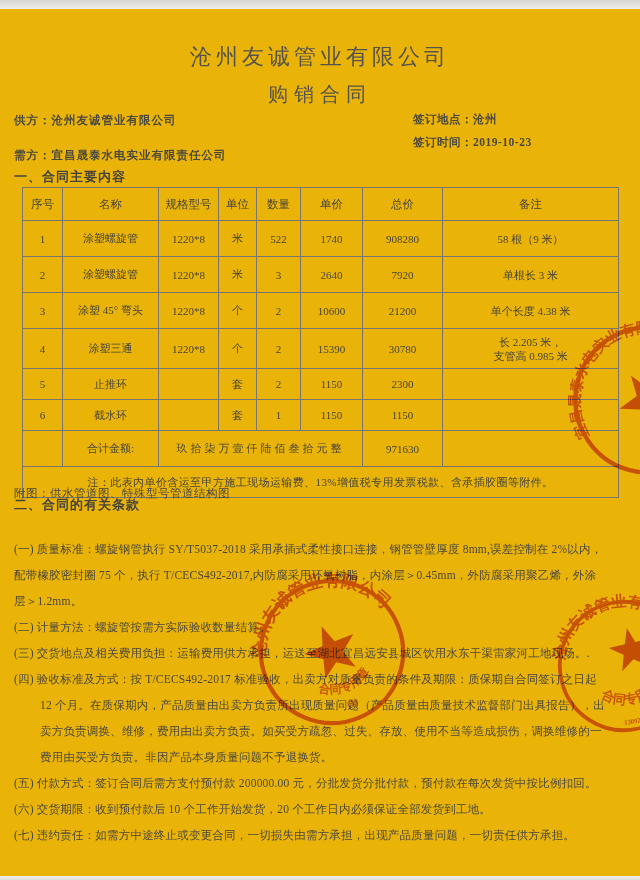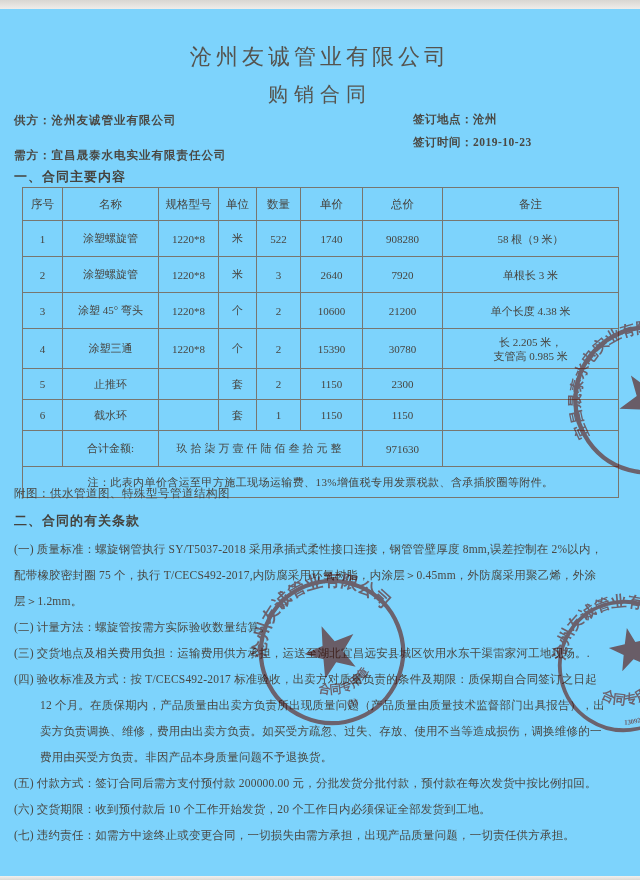--- a/index.html
+++ b/index.html
@@ -1,18 +1,18 @@
 <!DOCTYPE html>
 <html><head>
 <meta charset="utf-8">
 <style>
   html,body{margin:0;padding:0;background:#ffffff;}
   .page{
     position:relative;width:640px;height:880px;overflow:hidden;
-    background:#7dd3fc;
+    background:#eab308;
     font-family:"Liberation Serif","DejaVu Serif",serif;
     color:#474540;
   }
   .edge-top{position:absolute;left:0;top:0;width:640px;height:9px;
     background:linear-gradient(#d8d6d2,#efedea);}
   .edge-bottom{position:absolute;left:0;bottom:0;width:640px;height:4px;
     background:linear-gradient(#f2f0ed,#dddbd7);}
   .company-title{position:absolute;left:0;top:42px;width:640px;text-align:center;
     font-size:22px;letter-spacing:4px;color:#55534e;font-weight:500;}
   .doc-title{position:absolute;left:0;top:81px;width:640px;text-align:center;
@@ -145,21 +145,21 @@
       <td>971630</td>
       <td></td>
     </tr>
     <tr style="height:31px;">
       <td class="note-cell" colspan="8">注：此表内单价含运至甲方施工现场运输费、13%增值税专用发票税款、含承插胶圈等附件。</td>
     </tr>
   </tbody>
     </table>
 
   <div class="attachment-line">附图：供水管道图、特殊型号管道结构图</div>
-  <div class="section-heading" style="top:512px;">二、合同的有关条款</div>
+  <div class="section-heading" style="top:496px;">二、合同的有关条款</div>
 
   <div class="clauses">
     <div class="clause-line">(一) 质量标准：螺旋钢管执行 SY/T5037-2018 采用承插式柔性接口连接，钢管管壁厚度 8mm,误差控制在 2%以内，</div>
     <div class="clause-line">配带橡胶密封圈 75 个，执行 T/CECS492-2017,内防腐采用环氧树脂，内涂层＞0.45mm，外防腐采用聚乙烯，外涂</div>
     <div class="clause-line">层＞1.2mm。</div>
     <div class="clause-line">(二) 计量方法：螺旋管按需方实际验收数量结算。</div>
     <div class="clause-line">(三) 交货地点及相关费用负担：运输费用供方承担，运送至湖北宜昌远安县城区饮用水东干渠雷家河工地现场。.</div>
     <div class="clause-line">(四) 验收标准及方式：按 T/CECS492-2017 标准验收，出卖方对质量负责的条件及期限：质保期自合同签订之日起</div>
     <div class="clause-line ind">12 个月。在质保期内，产品质量由出卖方负责所出现质量问题（产品质量由质量技术监督部门出具报告），出</div>
     <div class="clause-line ind">卖方负责调换、维修，费用由出卖方负责。如买受方疏忽、过失、存放、使用不当等造成损伤，调换维修的一</div>

